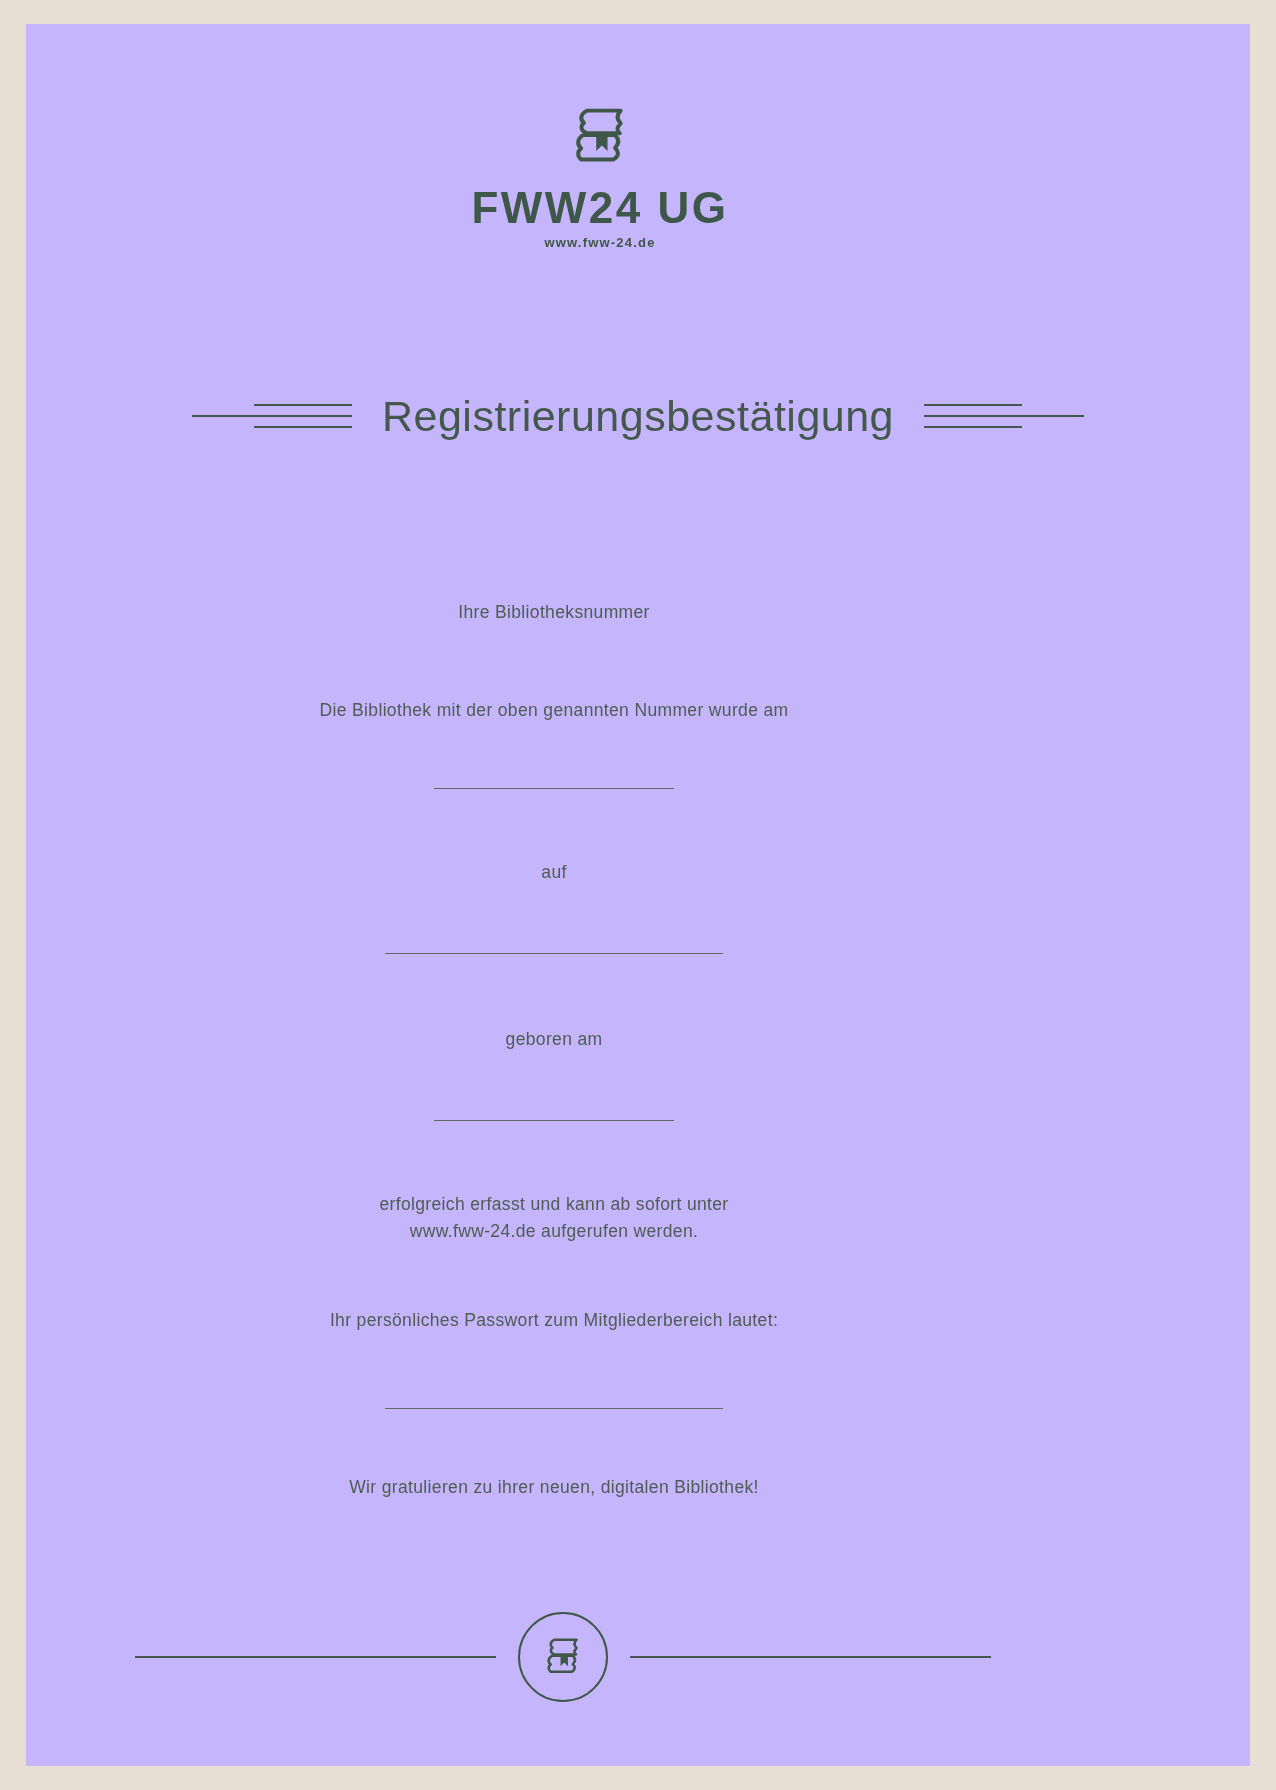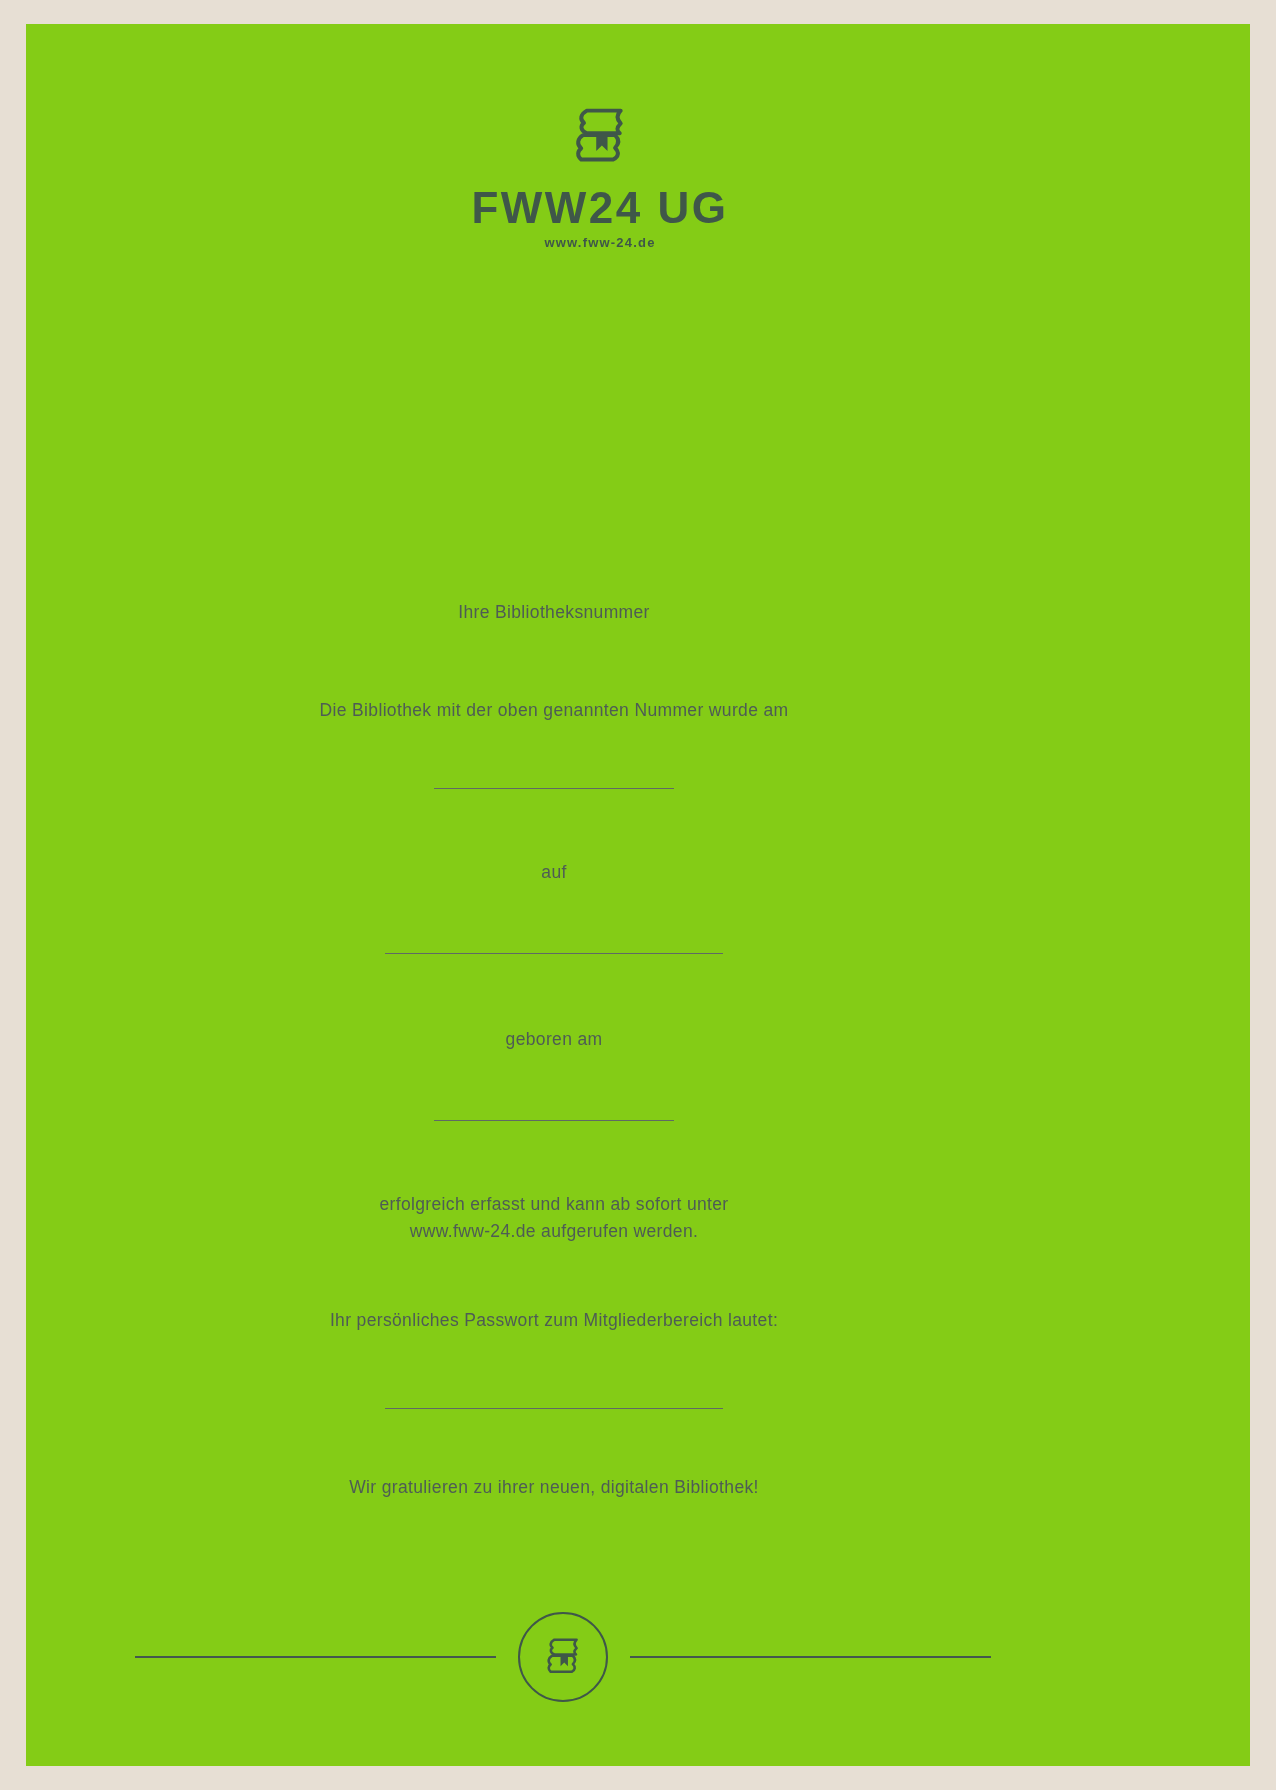--- a/index.html
+++ b/index.html
@@ -6,21 +6,21 @@
   body {
     width: 1276px;
     height: 1790px;
     background: #e7dfd4;
     position: relative;
     font-family: "Liberation Sans", "DejaVu Sans", sans-serif;
   }
   .page {
     position: absolute;
     left: 26px; top: 24px; right: 26px; bottom: 24px;
-    background: #84cc16;
+    background: #c4b5fd;
   }
 
   
   .logo-wrap {
     position: absolute;
     top: 80px; left: 0;
     width: 1224px;
     text-align: center;
     transform: translateX(-38px);
     color: #3f5749;
@@ -148,20 +148,33 @@
           </g>
           <path fill="currentColor" d="M30 30 h12 v17 l-6 -6 l-6 6 Z"></path>
         </g>
       </defs>
       <use href="#books-icon"></use>
     </svg>
     <div class="brand-name">FWW24 UG</div>
     <div class="brand-url">www.fww-24.de</div>
   </div>
 
+  <div class="heading-row">
+    <div class="ornament left">
+      <div class="bar short-top"></div>
+      <div class="bar long"></div>
+      <div class="bar short-bottom"></div>
+    </div>
+    <div class="page-title">Registrierungsbestätigung</div>
+    <div class="ornament right">
+      <div class="bar short-top"></div>
+      <div class="bar long"></div>
+      <div class="bar short-bottom"></div>
+    </div>
+  </div>
 
   <div class="body-block">
     <div class="body-line t581">Ihre Bibliotheksnummer</div>
     <div class="body-line t679">Die Bibliothek mit der oben genannten Nummer wurde am</div>
     <div class="blank short b764"></div>
     <div class="body-line t841">auf</div>
     <div class="blank long b929"></div>
     <div class="body-line t1008">geboren am</div>
     <div class="blank short b1096"></div>
     <div class="body-line t1171">

